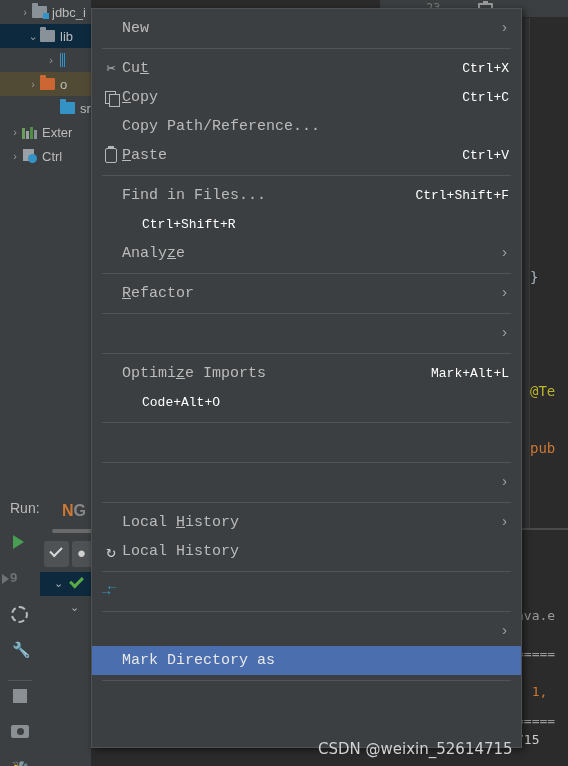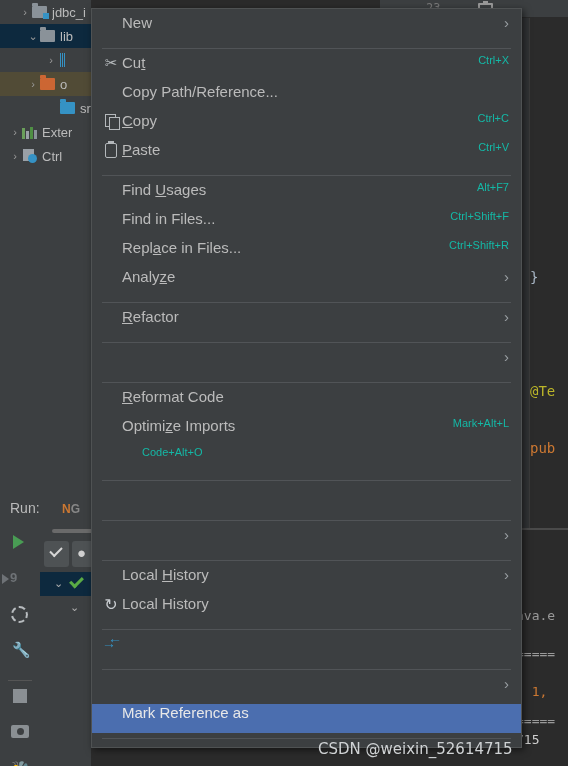--- a/index.html
+++ b/index.html
@@ -157,21 +157,21 @@
   }
   .tree-label { overflow: hidden; }
 
   
   .run-label {
     position: absolute; left: 10px; top: 500px;
     font-size: 14px; color: #bbbbbb;
   }
   .ng-badge {
     position: absolute; left: 62px; top: 502px;
-    font-size: 12px; font-weight: bold;
+    font-size: 16px; font-weight: bold;
     font-family: "Liberation Sans", sans-serif;
     color: #cc7832;
   }
   .ng-badge .g { color: #888; }
 
   .run-toolcol {
     position: absolute; left: 0; top: 525px;
     width: 40px; height: 241px;
   }
   .ticon {
@@ -284,37 +284,38 @@
     width: 431px; height: 740px;
     background: #3c3f41;
     border: 1px solid #4f5253;
     box-shadow: 2px 2px 7px rgba(0,0,0,0.55);
     padding: 5px 0 5px 0;
     z-index: 50;
   }
   .mi {
     position: relative;
     height: 29px;
-    display: flex; align-items: flex-start;
+    display: flex; align-items: center;
     padding: 0 12px 0 8px;
     font-size: 15px;
     color: #bbbbbb;
     white-space: nowrap;
+    font-family: Liberation Mono, monospace;
   }
   .mi.hl { background: #4b6eaf; color: #e8e8e8; }
   .mi-ico {
     width: 22px; flex: 0 0 22px;
     display: flex; align-items: center; justify-content: center;
     color: #b4b8bb; font-size: 14px;
     height: 18px;
   }
   .mi-label { flex: 1 1 auto; }
   .mi-label u { text-decoration: underline; }
   .mi-acc {
-    color: #14b8a6; font-size: 11px; margin-left: 20px;
+    color: #ffffff; font-size: 13px; margin-left: 20px;
   }
   .sep {
     height: 1px; background: #515457;
     margin: 5px 10px 5px 10px;
   }
 
   
   .ic-scissors { font-size: 15px; }
   .ic-copy {
     position: relative; width: 13px; height: 14px;
@@ -529,57 +530,51 @@
 
     <div class="sep"></div>
 
     <div class="mi">
       <span class="mi-ico ic-scissors">✂</span>
       <span class="mi-label">Cu<u>t</u></span>
       <span class="mi-acc">Ctrl+X</span>
     </div>
 
     <div class="mi">
-      <span class="mi-ico"></span>
-      <span class="mi-label">Copy Path/Reference...</span>
-    </div>
-
-    <div class="mi">
       <span class="mi-ico">
           <span class="ic-copy"></span>
         </span>
       <span class="mi-label"><u>C</u>opy</span>
       <span class="mi-acc">Ctrl+C</span>
     </div>
 
     <div class="mi">
+      <span class="mi-ico"></span>
+      <span class="mi-label">Copy Path/Reference...</span>
+    </div>
+
+    <div class="mi">
       <span class="mi-ico">
           <span class="ic-paste"></span>
         </span>
       <span class="mi-label"><u>P</u>aste</span>
       <span class="mi-acc">Ctrl+V</span>
     </div>
 
     <div class="sep"></div>
 
-    <div class="mi">
-      <span class="mi-ico"></span>
-      <span class="mi-label">Find <u>U</u>sages</span>
-      <span class="mi-acc">Alt+F7</span>
-    </div>
 
     <div class="mi">
       <span class="mi-ico"></span>
       <span class="mi-label">Find in Files...</span>
       <span class="mi-acc">Ctrl+Shift+F</span>
     </div>
 
     <div class="mi">
       <span class="mi-ico"></span>
-      <span class="mi-label">Repl<u>a</u>ce in Files...</span>
       <span class="mi-acc">Ctrl+Shift+R</span>
     </div>
 
     <div class="mi">
       <span class="mi-ico"></span>
       <span class="mi-label">Analy<u>z</u>e</span>
       <span class="arrow-right">›</span>
     </div>
 
     <div class="sep"></div>
@@ -593,25 +588,20 @@
     <div class="sep"></div>
 
     <div class="mi">
       <span class="mi-ico"></span>
       <span class="mi-label"></span>
       <span class="arrow-right">›</span>
     </div>
 
     <div class="sep"></div>
 
-    <div class="mi">
-      <span class="mi-ico"></span>
-      <span class="mi-label"><u>R</u>eformat Code</span>
-      <span class="mi-acc"></span>
-    </div>
 
     <div class="mi">
       <span class="mi-ico"></span>
       <span class="mi-label">Optimi<u>z</u>e Imports</span>
       <span class="mi-acc">Mark+Alt+L</span>
     </div>
 
     <div class="mi">
       <span class="mi-ico"></span>
       <span class="mi-acc">Code+Alt+O</span>
@@ -657,21 +647,21 @@
     <div class="sep"></div>
 
     <div class="mi">
       <span class="mi-ico"></span>
       <span class="mi-label"></span>
       <span class="arrow-right">›</span>
     </div>
 
     <div class="mi hl">
       <span class="mi-ico"></span>
-      <span class="mi-label">Mark Reference as</span>
+      <span class="mi-label">Mark Directory as</span>
     </div>
 
     <div class="sep"></div>
 
     <div class="mi">
       <span class="mi-ico"></span>
       <span class="mi-label"></span>
       <span class="mi-acc"></span>
     </div>
 

